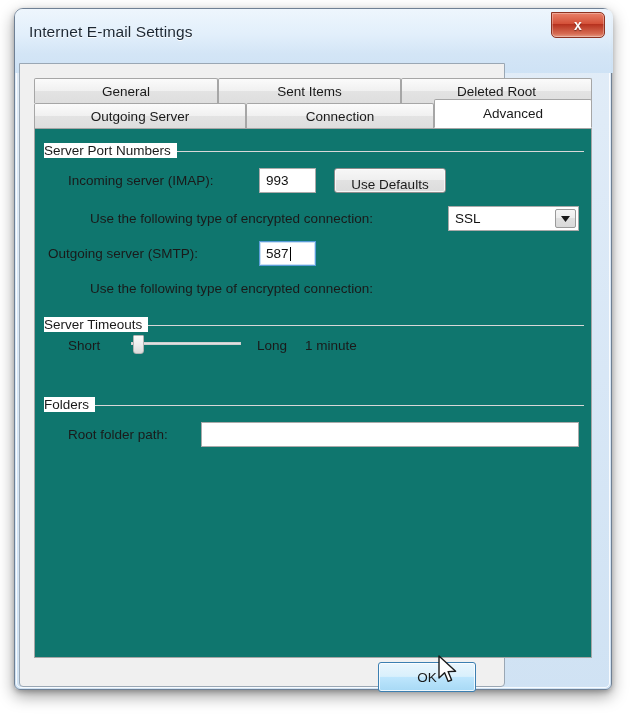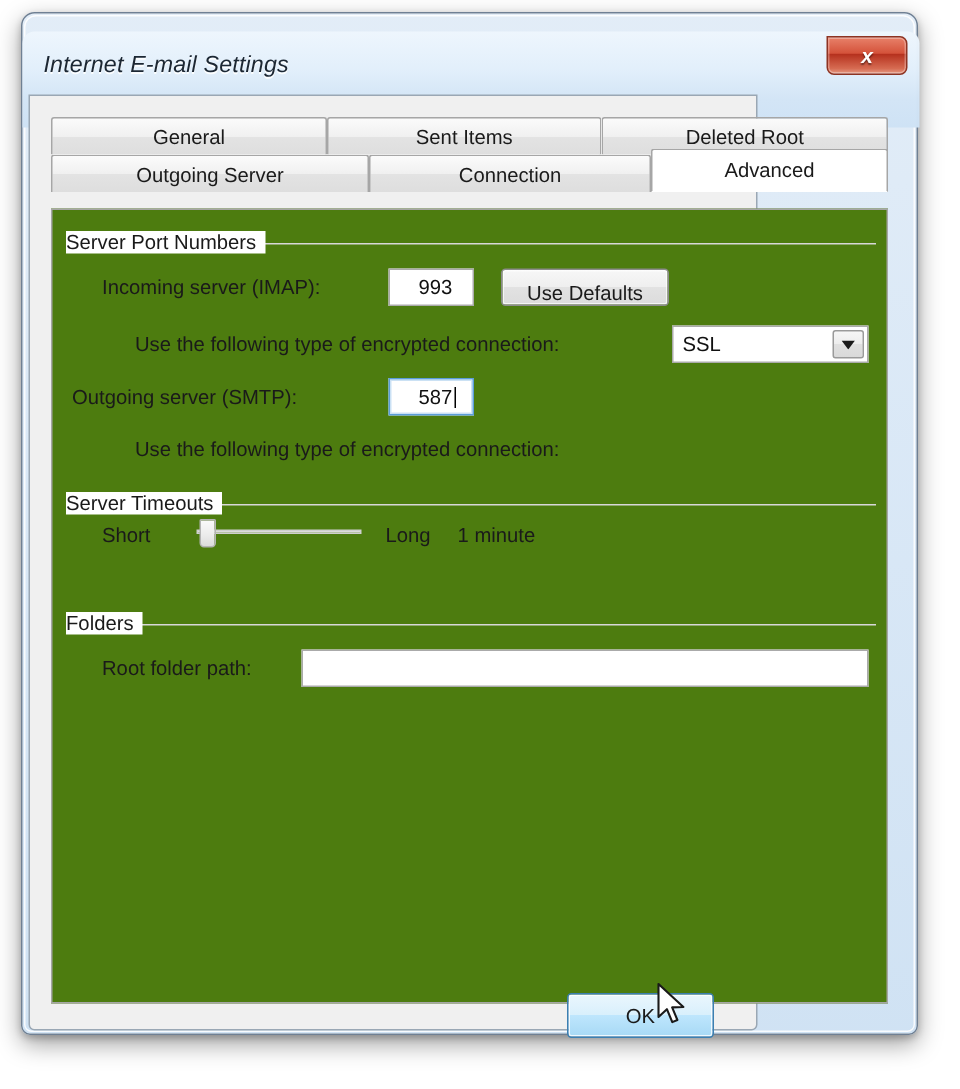--- a/index.html
+++ b/index.html
@@ -41,31 +41,30 @@
     left: 1px; top: 1px; right: 1px; bottom: 1px;
     border-radius: 8px 8px 5px 5px;
     border: 1px solid rgba(255,255,255,0.85);
     box-sizing: border-box;
     pointer-events: none;
   }
 
   
   #title-bar {
     position: absolute;
-    left: 0; top: 12px;
+    left: 0; top: 0;
     width: 598px;
     height: 64px;
     border-radius: 8px 8px 0 0;
     background: linear-gradient(to bottom,
         rgba(238,246,253,0.98) 0%,
         rgba(226,239,251,0.98) 40%,
         rgba(211,229,246,0.98) 70%,
         rgba(206,226,245,0.98) 100%);
     box-sizing: border-box;
-    font-style: italic;
   }
   #title-text {
     position: absolute;
     left: 14px;
     top: 14px;
     font-size: 15.5px;
     color: #1c2733;
     letter-spacing: 0.1px;
     white-space: nowrap;
     text-shadow: 0 1px 0 rgba(255,255,255,0.9);
@@ -155,24 +154,23 @@
     top: -4px;
     z-index: 5;
   }
 
   #tab-panel {
     position: absolute;
     left: 0;
     top: 50px;
     width: 558px;
     height: 530px;
-    background: #4d7c0f;
+    background: #0f766e;
     border: 1px solid #a6a6a6;
     box-sizing: border-box;
-    margin-top: 11px;
   }
 
   
   .group-box {
     position: absolute;
     left: 9px;
     width: 540px;
   }
   .group-legend {
     position: absolute;
@@ -204,21 +202,21 @@
 
   .text-input {
     position: absolute;
     background: #ffffff;
     border: 1px solid #aaaaaa;
     box-sizing: border-box;
     font-size: 13.5px;
     color: #111111;
     display: flex;
     align-items: center;
-    padding-left: 19px;
+    padding-left: 6px;
     height: 25px;
   }
   .text-input.focused {
     border: 1px solid #5b9dd9;
     box-shadow: inset 0 0 0 1px rgba(160,200,235,0.55);
   }
   .caret {
     display: inline-block;
     width: 1px;
     height: 14px;

